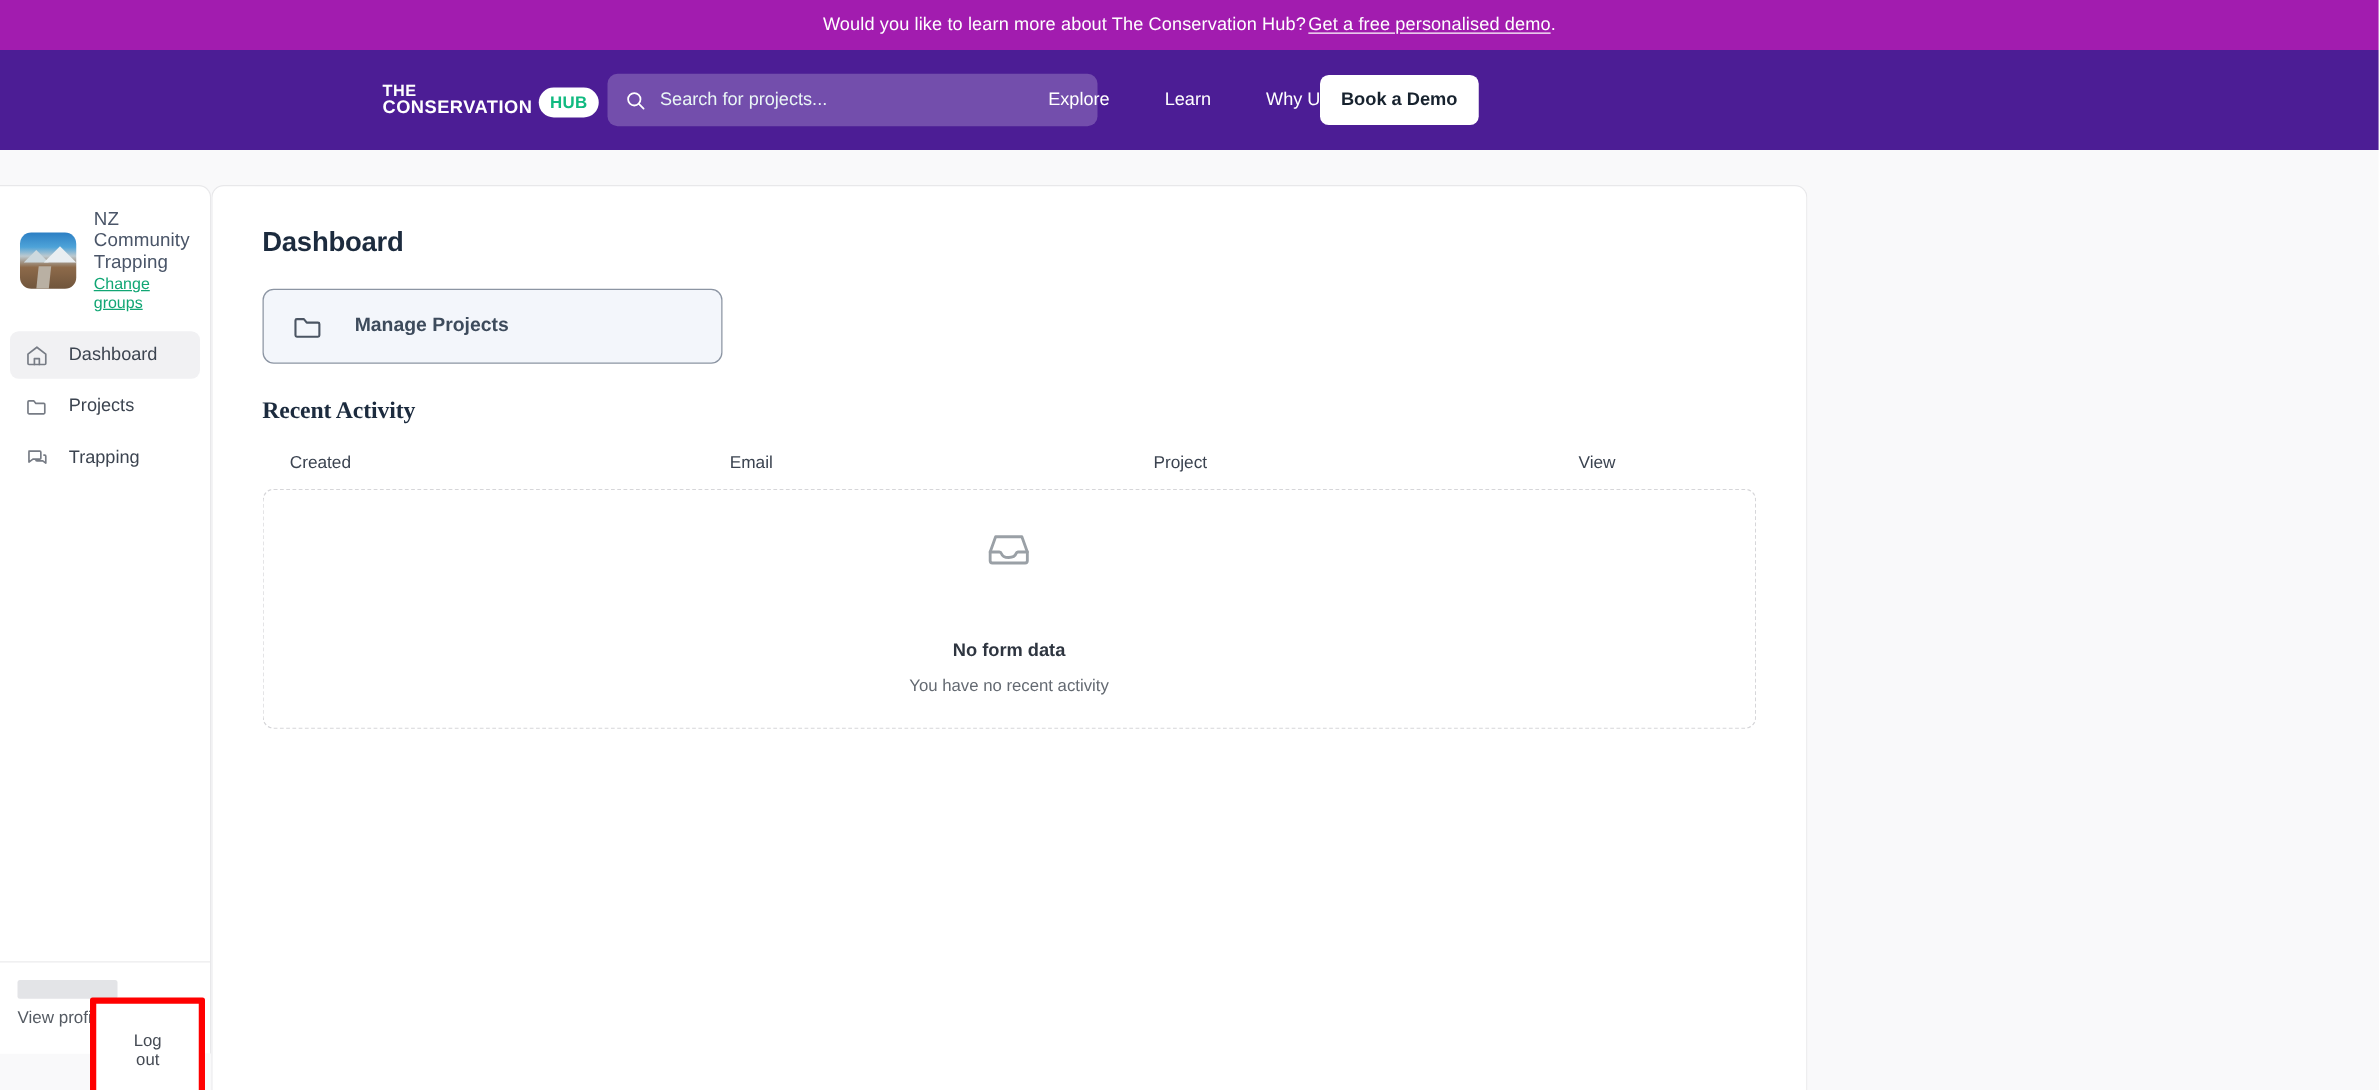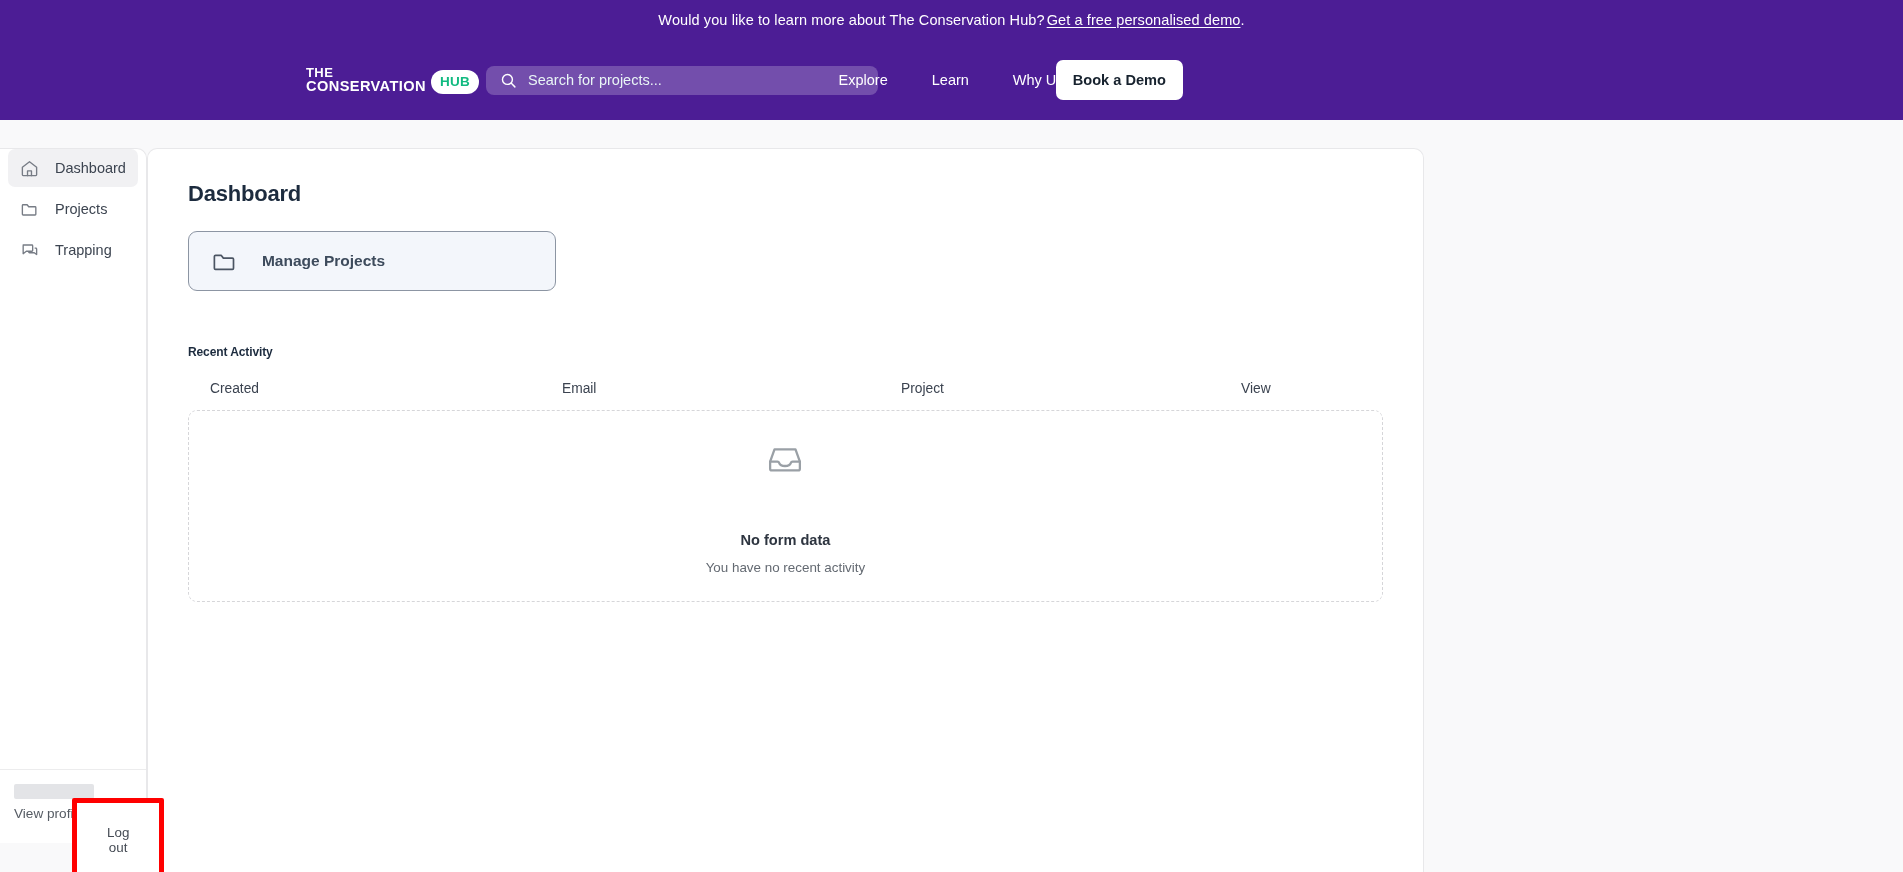--- a/index.html
+++ b/index.html
@@ -7,21 +7,21 @@
     width: 1903px;
     height: 872px;
     overflow: hidden;
     background: #ffffff;
     font-family: "Liberation Sans", sans-serif;
   }
 
   
   .announce-bar {
     height: 40px;
-    background: #4c1d95;
+    background: #a21caf;
     display: flex;
     align-items: center;
     justify-content: center;
     color: #ffffff;
     font-size: 14.5px;
     letter-spacing: 0.1px;
   }
   .announce-link {
     color: #ffffff;
     text-decoration: underline;
@@ -67,21 +67,21 @@
     margin-left: 5px;
     align-self: flex-end;
     letter-spacing: 0.3px;
     line-height: 1;
   }
 
   .search-wrap {
     position: absolute;
     left: 486px;
     width: 392px;
-    height: 29px;
+    height: 42px;
     background: rgba(255,255,255,0.22);
     border-radius: 8px;
     display: flex;
     align-items: center;
     padding: 0 14px;
     cursor: text;
   }
   .search-icon { display: flex; align-items: center; margin-right: 11px; }
   .search-input {
     background: transparent;
@@ -293,25 +293,26 @@
     cursor: pointer;
   }
   .manage-card .folder-ico { display: flex; align-items: center; color: #4b5563; }
   .manage-card-label {
     font-size: 15.5px;
     font-weight: bold;
     color: #3d4b5c;
   }
 
   .section-title {
-    margin-top: 54px;
-    font-size: 12px;
+    margin-top: 27px;
+    font-size: 19px;
     font-weight: bold;
     color: #1c2b3e;
     letter-spacing: -0.1px;
+    font-family: Liberation Serif, serif;
   }
 
   .table-head {
     display: flex;
     margin-top: 22px;
     padding: 0 22px;
     font-size: 13.8px;
     color: #3b4350;
   }
   .th-created { width: 352px; }
@@ -376,20 +377,31 @@
     <span class="nav-link">Account</span>
   </div>
 
   <button class="demo-btn">Book a Demo</button>
 </div>
 
 <div class="page-body">
 
   <div class="sidebar">
 
+    <div class="group-block">
+      <div class="group-avatar">
+        <span class="peak2"></span>
+        <span class="peak"></span>
+        <span class="path"></span>
+      </div>
+      <div class="group-meta">
+        <span class="group-name">NZ Community Trapping</span>
+        <span class="change-groups">Change groups</span>
+      </div>
+    </div>
 
     <div class="nav-list">
 
       <div class="nav-item active">
         <span class="ico">
           <svg width="19" height="19" viewBox="0 0 24 24" fill="none" stroke="currentColor" stroke-width="1.7" stroke-linecap="round" stroke-linejoin="round">
             <path d="M3 10.5 12 3.5l9 7V20a1 1 0 0 1-1 1H4a1 1 0 0 1-1-1z"></path>
             <path d="M9.5 21v-6h5v6"></path>
           </svg>
         </span>

